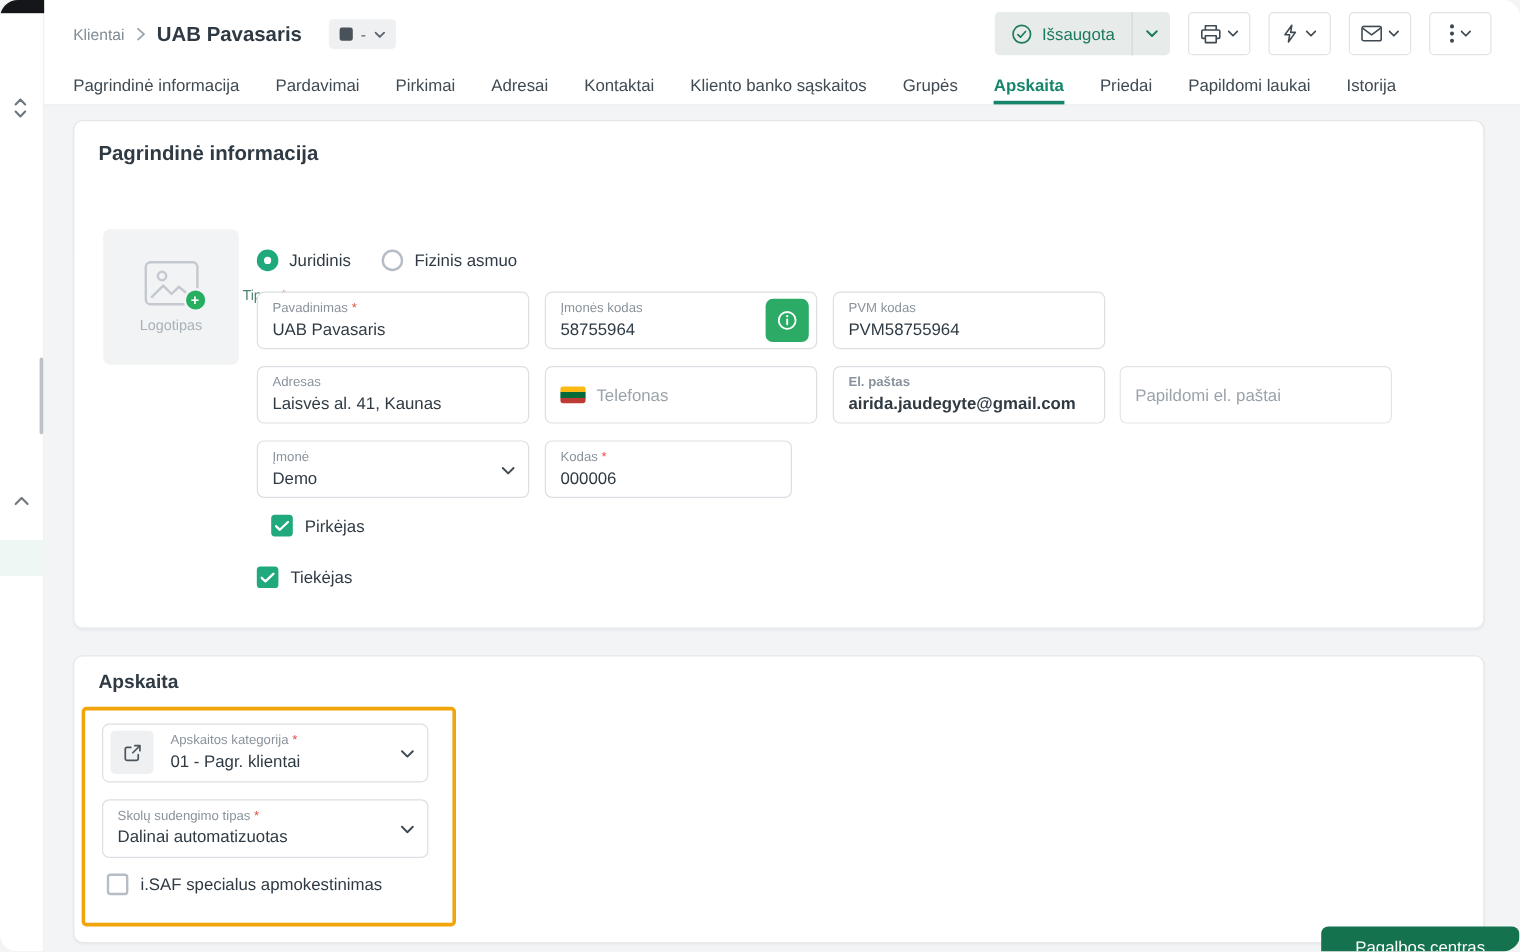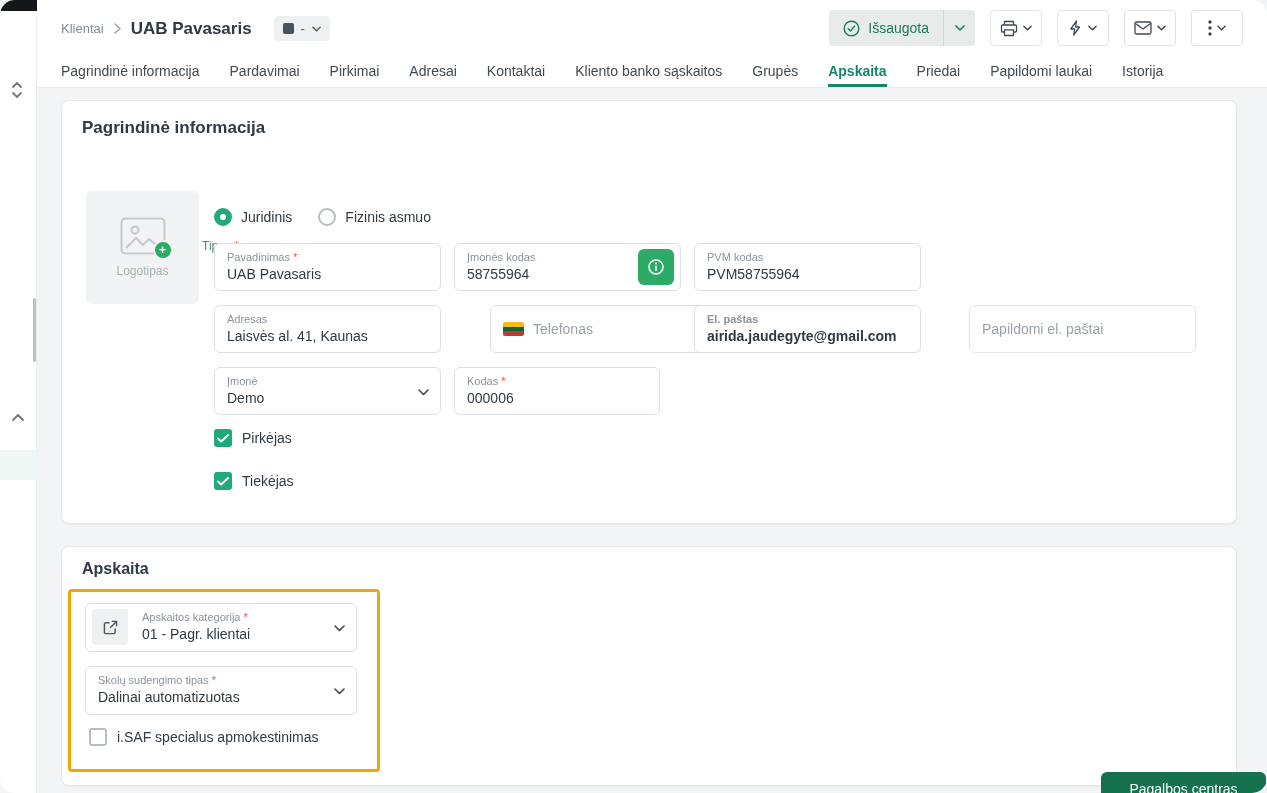--- a/index.html
+++ b/index.html
@@ -59,21 +59,21 @@
 
   .radio-row { position:absolute; left:152px; top:107px; display:flex; align-items:center; gap:26px; }
   .radio { display:flex; align-items:center; gap:9px; font-size:14px; color:#2f3a44; cursor:pointer; }
   .radio-dot { width:18px; height:18px; border-radius:50%; box-sizing:border-box; background:#fff; flex:none; }
   .radio-dot.on { border:6px solid #1fa97c; }
   .radio-dot.off { border:2px solid #b6bdc4; }
 
   .field { position:absolute; height:48px; background:#fff; border:1px solid #dcdfe3; border-radius:6px; box-sizing:border-box; padding:6px 12px 0; cursor:text; }
   .flabel { font-size:11px; color:#8a939c; line-height:14px; white-space:nowrap; }
   .fvalue { font-size:14px; color:#2f3a43; line-height:19px; margin-top:1px; white-space:nowrap; }
-  .field.center { display:flex; align-items:center; padding-top:0; gap:9px;margin-left:36px; }
+  .field.center { display:flex; align-items:center; padding-top:0; gap:9px; }
   .placeholder { color:#9aa3ab; font-size:14px; }
   .fchevron { position:absolute; right:11px; top:21px; color:#3f4951; }
   .flag { width:21px; height:14px; border-radius:2px; flex:none;
           background:linear-gradient(to bottom,#fdb913 0 33.3%,#046a38 33.3% 66.6%,#be3a34 66.6% 100%); }
   .info-btn { position:absolute; left:576px; top:148px; width:36px; height:36px; background:#2cab66; border-radius:6px; display:flex; align-items:center; justify-content:center; cursor:pointer; }
 
   .check-row { position:absolute; display:flex; align-items:center; gap:10px; font-size:14px; color:#2f3a44; cursor:pointer; }
   .cbx { width:18px; height:18px; border-radius:3px; box-sizing:border-box; display:flex; align-items:center; justify-content:center; flex:none; }
   .cbx.on { background:#1fa97c; }
   .cbx.off { background:#fff; border:2px solid #b6bdc4; }
@@ -297,21 +297,21 @@
         <svg width="11" height="7" viewBox="0 0 11 7" fill="none" stroke="currentColor" stroke-width="1.6" stroke-linecap="round" stroke-linejoin="round">
             <path d="M1 1l4.5 4.5L10 1"></path>
           </svg>
       </span>
     </div>
     <div class="field" style="left:392px; top:266px; width:206px;">
       <div class="flabel"><span>Kodas</span><span class="req-star"></span></div>
       <div class="fvalue">000006</div>
     </div>
 
-    <div class="check-row" style="left:152px; top:328px;">
+    <div class="check-row" style="left:164px; top:328px;">
       <span class="cbx on">
         <svg width="12" height="9" viewBox="0 0 12 9" fill="none" stroke="#fff" stroke-width="1.9" stroke-linecap="round" stroke-linejoin="round">
             <path d="M1 4.5l3.2 3L11 1"></path>
           </svg>
       </span>
       <span>Pirkėjas</span>
     </div>
     <div class="check-row" style="left:152px; top:371px;">
       <span class="cbx on">
         <svg width="12" height="9" viewBox="0 0 12 9" fill="none" stroke="#fff" stroke-width="1.9" stroke-linecap="round" stroke-linejoin="round">

